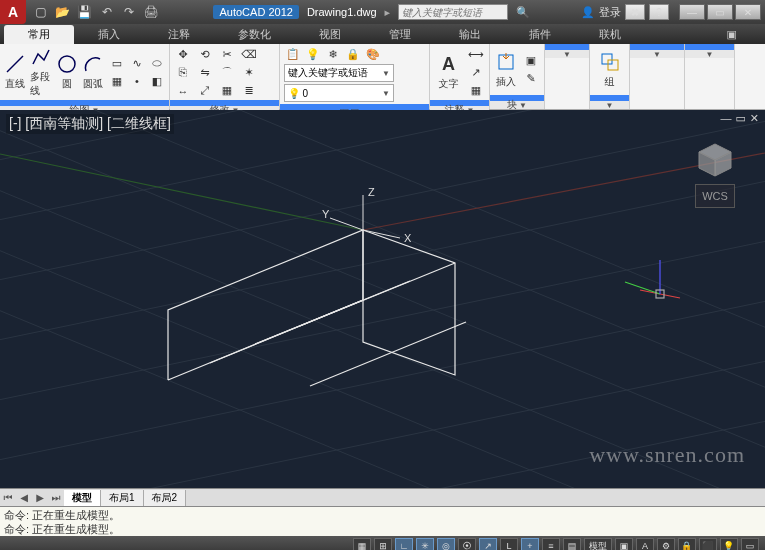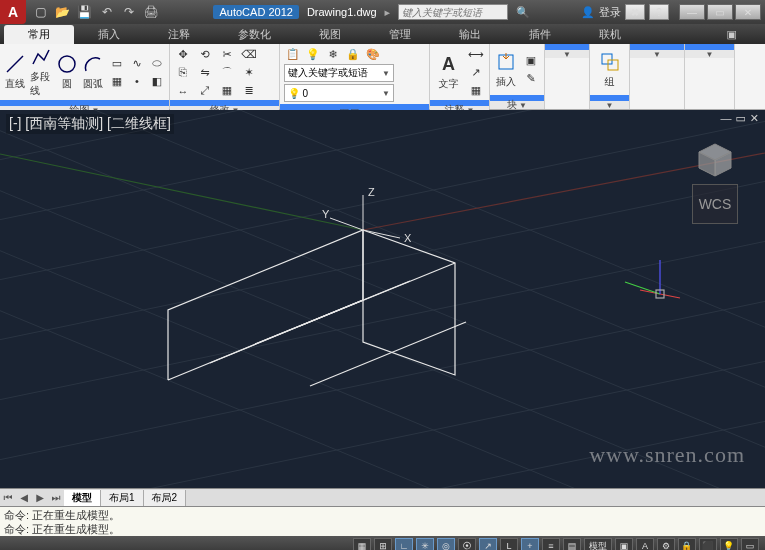--- a/index.html
+++ b/index.html
@@ -39,21 +39,21 @@
 .drop-arrow { font-size: 8px; color: #555; }
 
 
 .drawing-area { position: relative; height: 378px; background: #1a2332; overflow: hidden; }
 .drawing-area svg { display: block; }
 .viewport-label { position: absolute; top: 4px; left: 6px; color: #ddd; font-size: 14px; background: rgba(0,0,0,.2); padding: 1px 3px; }
 .view-controls { position: absolute; top: 2px; right: 6px; display: flex; gap: 4px; }
 .view-controls span { color: #ccc; font-size: 11px; cursor: pointer; }
 .viewcube-region { position: absolute; top: 30px; right: 20px; width: 60px; display:flex; flex-direction:column; align-items:center; gap:4px;}
 .viewcube { width: 40px; height: 40px; display: flex; align-items: center; justify-content: center; }
-.wcs-label { font-size: 14px; color: #999; border: 1px solid #555; padding: 11px 6px; background: rgba(40,40,50,.6); }
+.wcs-label { font-size: 11px; color: #999; border: 1px solid #555; padding: 5px 6px; background: rgba(40,40,50,.6); }
 .watermark { position: absolute; bottom: 20px; right: 20px; color: rgba(200,200,200,.55); font-size: 22px; font-family: Georgia, serif; letter-spacing: 1px; margin-left: 38px; }
 
 
 .layout-tabs { height: 18px; background: #ddd; display: flex; align-items: center; font-size: 10px; border-top: 1px solid #888; }
 .tab-nav { display: flex; }
 .tab-nav span { width: 16px; text-align: center; color: #555; cursor: pointer; }
 .layout-tab { padding: 1px 8px; border-right: 1px solid #aaa; background: #eee; cursor: pointer; }
 .layout-tab.active { background: #fff; font-weight: bold; }
 
 

